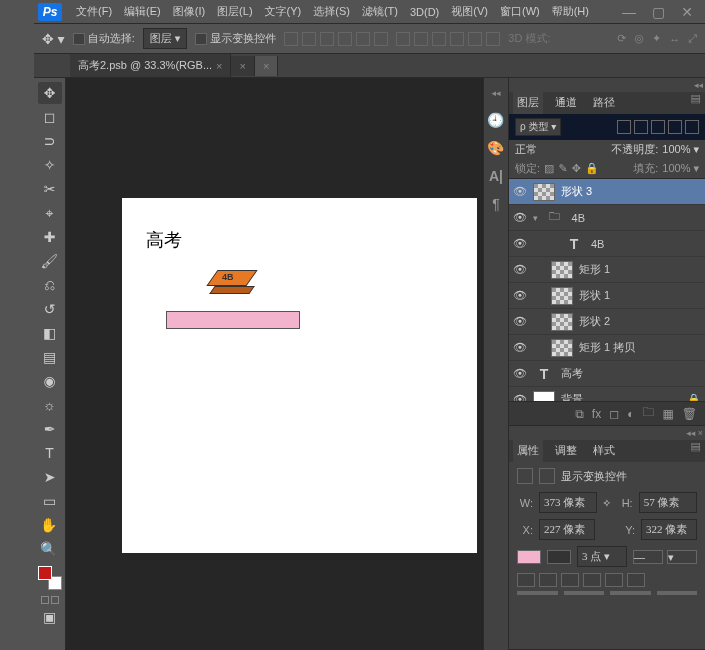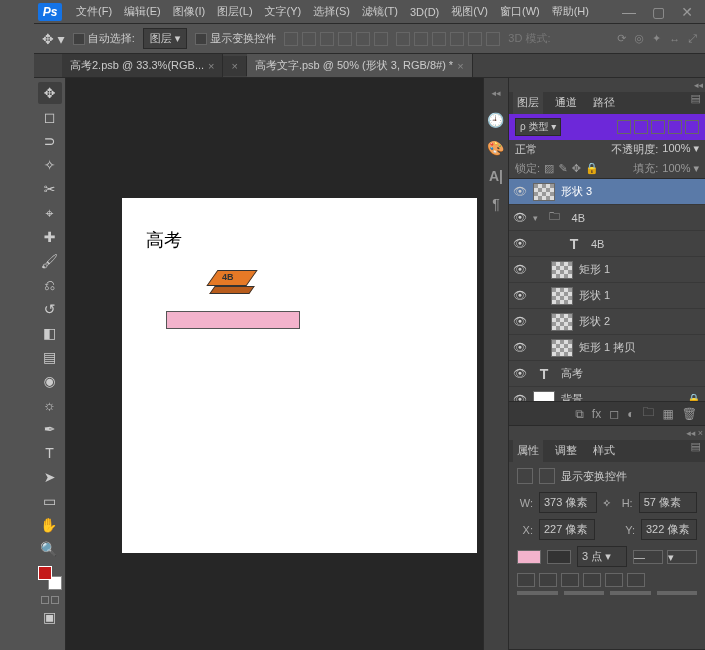--- a/index.html
+++ b/index.html
@@ -16,21 +16,21 @@
 
 .optbar { height: 30px; background: #535353; display: flex; align-items: center; padding: 0 8px; gap: 8px; border-bottom: 1px solid #2a2a2a; }
 .optbar .sel { background: #3f3f3f; padding: 2px 6px; border: 1px solid #2a2a2a; }
 .optbar .chk { width: 12px; height: 12px; background: #3f3f3f; border: 1px solid #666; display: inline-block; vertical-align: middle; margin-right: 3px; }
 .optbar .icons { margin-left: auto; display: flex; gap: 8px; color: #888; }
 .optbar .icons span { cursor: pointer; }
 .opt-icon-group { display:flex; gap:4px; }
 .opt-icon-group span { width:14px; height:14px; border:1px solid #666; display:inline-block; }
 
 
-.tabs { height: 24px; background: #424242; display: flex; align-items: center; border-bottom: 1px solid #2a2a2a; padding-left: 28px; }
+.tabs { height: 24px; background: #424242; display: flex; align-items: center; border-bottom: 1px solid #2a2a2a; padding-left: 36px; }
 .tab { padding: 4px 8px; background: #383838; border-right: 1px solid #2a2a2a; display: flex; align-items: center; gap: 4px; font-size: 10px; }
 .tab.active { background: #535353; }
 .tab .x { color: #888; cursor: pointer; }
 
 
 .main { flex: 1; display: flex; overflow: hidden; }
 
 
 .toolbox { width: 32px; background: #535353; border-right: 1px solid #2a2a2a; display: flex; flex-direction: column; align-items: center; padding: 4px 0; gap: 2px; }
 .tool { width: 24px; height: 22px; display: flex; align-items: center; justify-content: center; cursor: pointer; font-size: 14px; color: #ccc; border-radius: 2px; }
@@ -61,25 +61,25 @@
 .dock-panels { flex: 1; display: flex; flex-direction: column; }
 
 
 .panel { border-bottom: 1px solid #2a2a2a; }
 .panel-tabs { height: 22px; display: flex; background: #383838; padding: 0 4px; gap: 8px; }
 .panel-tabs .pt { padding: 3px 4px; cursor: pointer; font-size: 11px; }
 .panel-tabs .pt.active { background: #424242; }
 .panel-tabs .menu { margin-left: auto; color: #888; cursor: pointer; }
 
 
-.layers-hdr { padding: 4px 6px; display: flex; align-items: center; gap: 4px; background: #6d28d9; justify-content: space-between; }
+.layers-hdr { padding: 4px 6px; display: flex; align-items: center; gap: 4px; background: #0f172a; justify-content: space-between; }
 .layers-hdr select, .layers-hdr .dd { background: #3f3f3f; border: 1px solid #2a2a2a; color: #ccc; padding: 1px 4px; font-size: 10px; }
 .hdr-icons { display:flex; gap:3px; margin-left:auto; }
 .hdr-icons span { width:14px;height:14px;border:1px solid #666;display:inline-block;}
-.layers-row2 { padding: 2px 6px; display: flex; align-items: flex-start; gap: 4px; font-size: 10px; }
+.layers-row2 { padding: 2px 6px; display: flex; align-items: center; gap: 4px; font-size: 10px; }
 .lock-row { padding: 2px 6px; display: flex; align-items: center; gap: 4px; font-size: 10px; border-bottom:1px solid #2a2a2a;}
 .lock-row .icons { display:flex; gap:4px;}
 .lock-row span{color:#999;}
 .lock-row .fill { margin-left:auto;}
 .layer-list { max-height: 222px; overflow-y: auto; background: #424242; }
 .layer { display: flex; align-items: center; height: 26px; padding: 0 4px; border-bottom: 1px solid #383838; gap: 6px; }
 .layer.sel { background: #5a7aa8; color: #fff; }
 .layer .eye { width: 14px; text-align: center; cursor: pointer; color: #ccc; }
 .layer .thumb { width: 22px; height: 18px; background: #fff; border: 1px solid #666; flex-shrink: 0; position:relative; }
 .layer .thumb.checker { background: repeating-conic-gradient(#999 0% 25%, #ddd 0% 50%) 0/8px 8px; }
@@ -91,21 +91,21 @@
 .layer .arrow { color:#999; font-size:9px;}
 .layer .lock { margin-left:auto; color:#999; font-size:11px;}
 .layer-bottom { height: 24px; background: #383838; display: flex; align-items: center; justify-content: flex-end; gap: 8px; padding: 0 8px; color: #999; border-top: 1px solid #2a2a2a; }
 .layer-bottom span { cursor: pointer; font-size: 12px; }
 
 
 .props { flex: 1; background: #424242; }
 .props-body { padding: 6px 8px; font-size: 10px; }
 .props-row { display: flex; align-items: center; gap: 6px; margin-bottom: 6px; }
 .props-row .lbl { width: 16px; text-align: right; color: #aaa; }
-.props-row .inp { flex: 1; background: #3f3f3f; border: 1px solid #2a2a2a; padding: 2px 4px; color: #ccc; }
+.props-row .inp { flex: 1; background: #3f3f3f; border: 1px solid #2a2a2a; padding: 2px 4px; color: #ccc; font-family: Liberation Serif, serif; }
 .props-title { display:flex; align-items:center; gap:6px; margin-bottom:8px;}
 .props-title .icon{width:16px;height:16px;border:1px solid #666;display:inline-block;}
 .fill-sw { width: 24px; height: 14px; background: #f3b3cc; border: 1px solid #666; }
 .stroke-sw { width: 24px; height: 14px; background: #333; border: 1px solid #666; }
 .stroke-style { display:flex; gap:4px; }
 .stroke-style span{width:30px;height:14px;border:1px solid #666; background:#3f3f3f;}
 .align-row { display:flex; gap:4px; margin-top:6px;}
 .align-row span{ width:18px;height:14px;border:1px solid #666;background:#3f3f3f;}
 .corner-txt { text-align:center; margin-top:6px; color:#aaa;}
 .corner-row { display:flex; gap:6px; margin-top:4px;}
@@ -172,21 +172,20 @@
 
   <div class="tabs">
     <div class="tab">
         <span>高考2.psb @ 33.3%(RGB...</span>
         <span class="x">×</span>
       </div>
     <div class="tab">
         <span class="x">×</span>
       </div>
     <div class="tab active">
-        <span>高考文字.psb @ 50% (形状 3, RGB/8#) *</span>
         <span class="x">×</span>
       </div>
   </div>
 
   <div class="main">
 
     <div class="toolbox">
       <div class="tool active">✥</div>
       <div class="tool">◻</div>
       <div class="tool">⊃</div>

